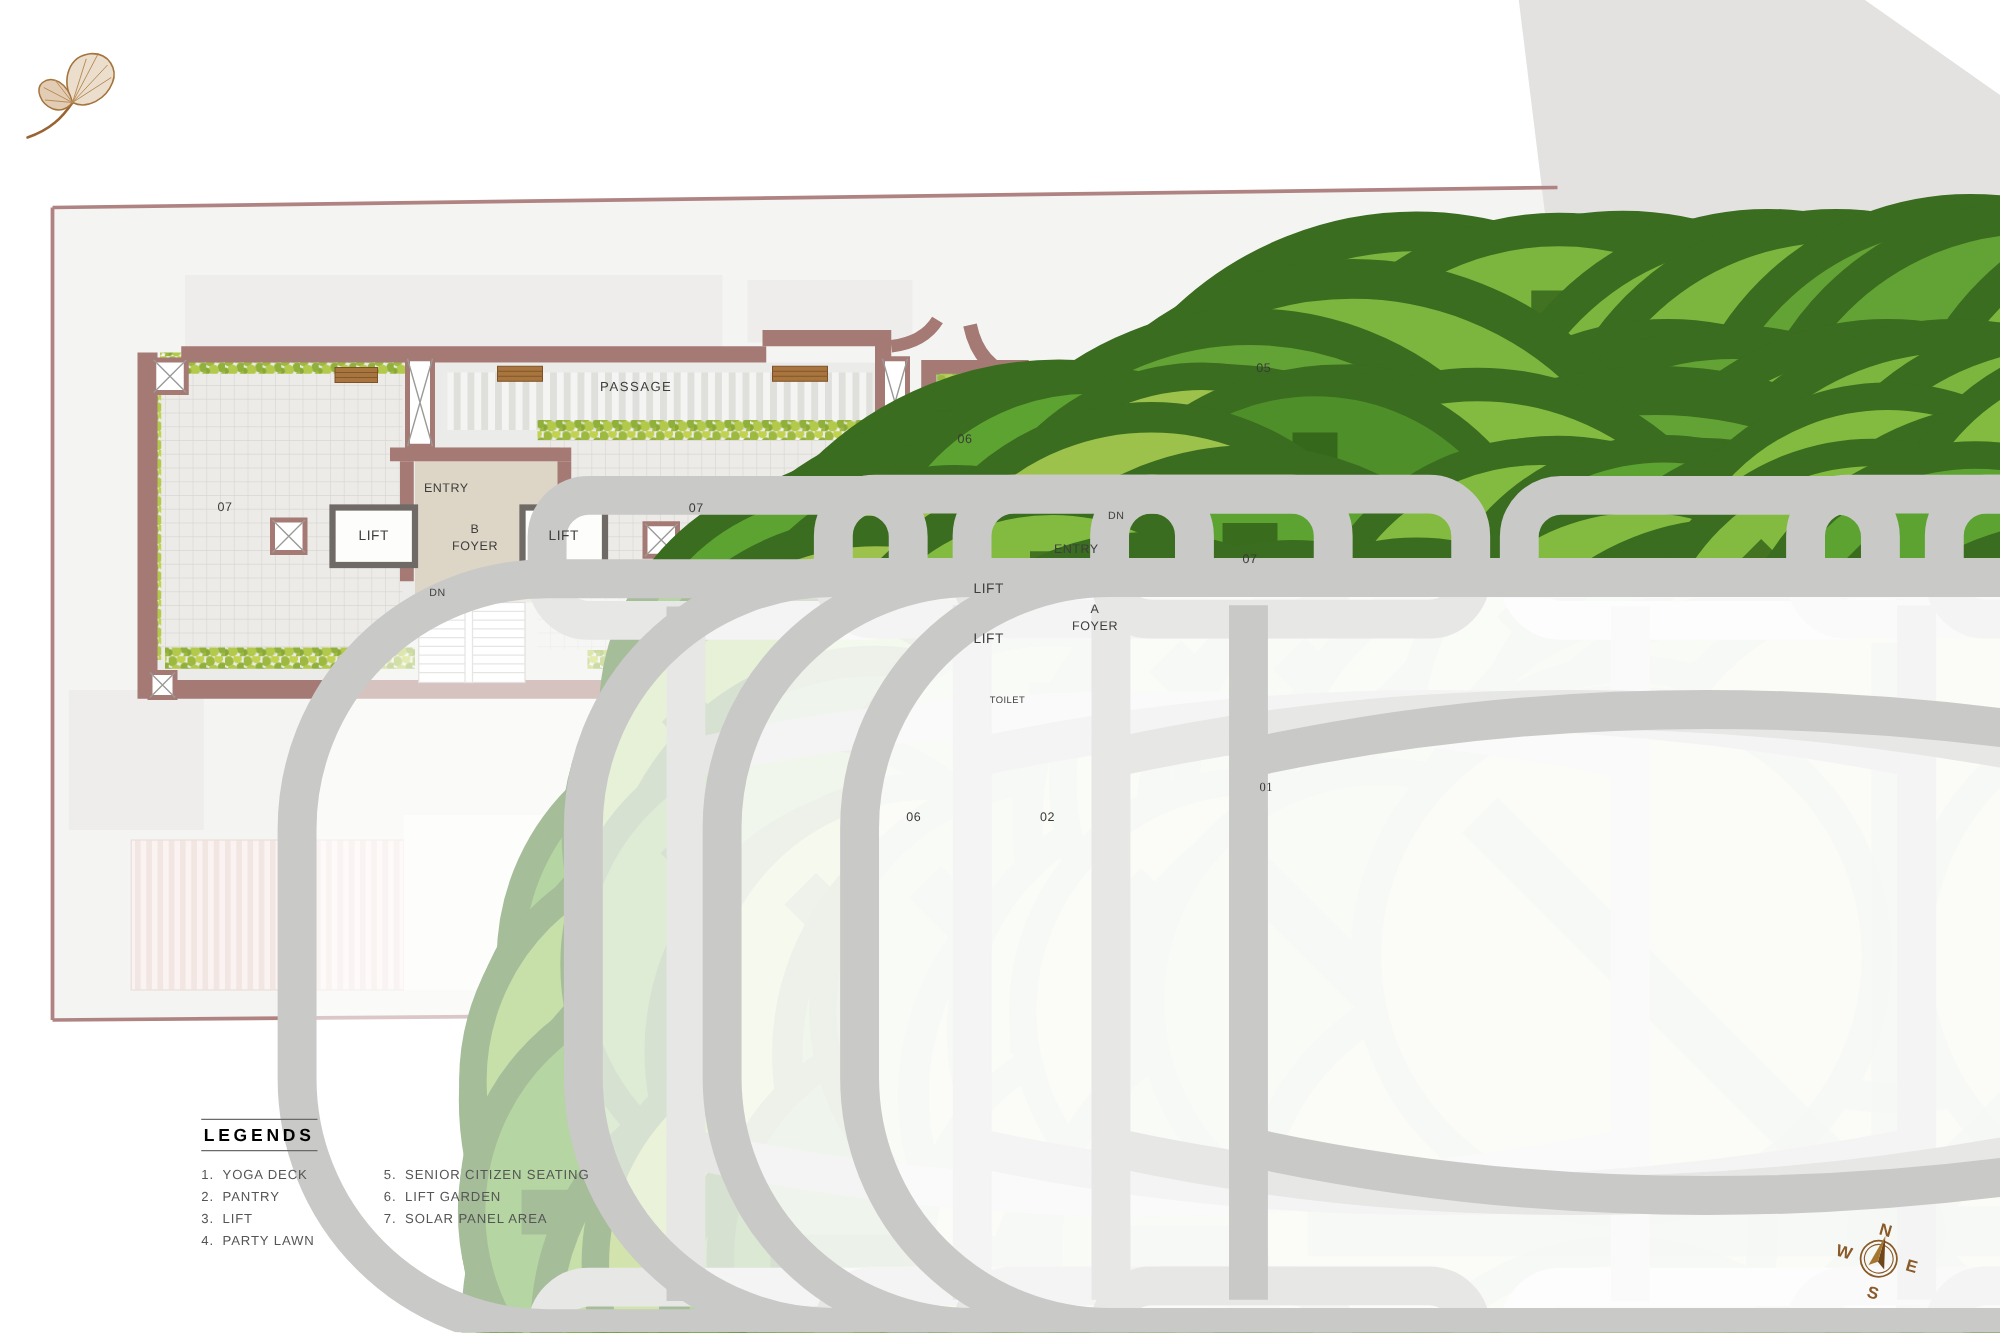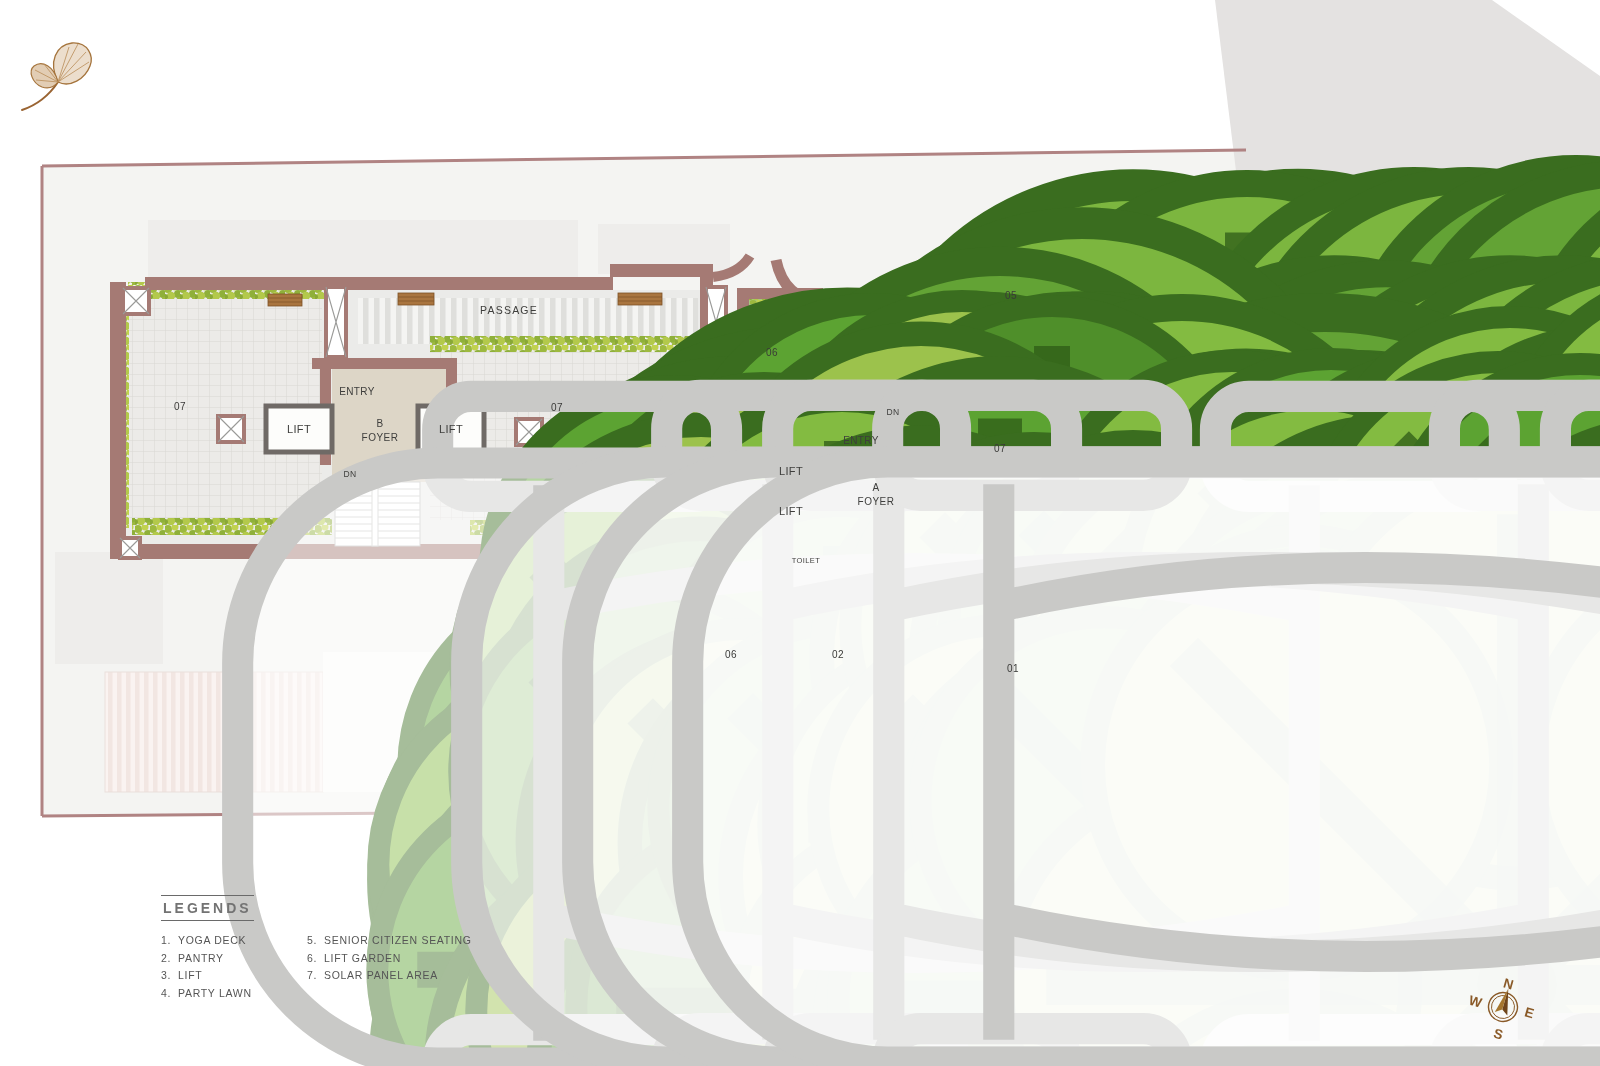--- a/index.html
+++ b/index.html
@@ -12,21 +12,21 @@
   .lbl{position:absolute;transform:translate(-50%,-50%);font-size:10px;color:#3e3e3c;
        letter-spacing:.4px;white-space:nowrap;}
   .lbl.pass{font-size:10.5px;letter-spacing:1.2px;}
   .lbl.tiny{font-size:7.5px;}
   .lbl.dn{font-size:8.5px;}
   .lbl.lift{font-size:11px;}
   .num{font-size:10px;color:#3a3a38;}
   .foyer{position:absolute;transform:translate(-50%,-50%);text-align:center;line-height:14px;
          font-size:10px;color:#3e3e3c;letter-spacing:.5px;}
   .legends{position:absolute;left:161px;top:895px;color:#4c4c4c;}
-  .leg-h{display:inline-block;font-size:14px;font-weight:bold;letter-spacing:3px;color:#737373;
+  .leg-h{display:inline-block;font-size:14px;font-weight:bold;letter-spacing:3px;color:#000000;
          border-top:1.5px solid #6a6a6a;border-bottom:1.5px solid #6a6a6a;padding:4px 2px;}
   .leg-cols{display:flex;gap:28px;margin-top:13px;}
   .leg-col{display:flex;flex-direction:column;}
   .leg-col.c1{width:118px;}
   .leg-item{display:flex;font-size:10.5px;letter-spacing:.7px;color:#555;margin-bottom:5.5px;}
   .leg-num{width:17px;flex:none;}
 </style>
 </head>
 <body>
 
@@ -528,21 +528,21 @@
   <div>A</div>
   <div>FOYER</div>
 </div>
 <div class="lbl dn" style="left:893px;top:412px;">DN</div>
 <div class="lbl lift" style="left:791px;top:471px;">LIFT</div>
 <div class="lbl lift" style="left:791px;top:511px;">LIFT</div>
 <div class="lbl tiny" style="left:806px;top:560px;">TOILET</div>
 <div class="lbl num" style="left:772px;top:352px;">06</div>
 <div class="lbl num" style="left:1011px;top:295px;">05</div>
 <div class="lbl num" style="left:1000px;top:448px;">07</div>
-<div class="lbl num" style="left:1013px;top:668px;">01</div>
+<div class="lbl num" style="left:1013px;top:630px;font-family:Liberation Serif, serif;">01</div>
 <div class="lbl num" style="left:838px;top:654px;">02</div>
 <div class="lbl num" style="left:731px;top:654px;">06</div>
 
 <div class="legends">
   <div class="leg-h">LEGENDS</div>
   <div class="leg-cols">
     <div class="leg-col c1">
       <div class="leg-item">
         <span class="leg-num">1.</span>
         <span>YOGA DECK</span>

